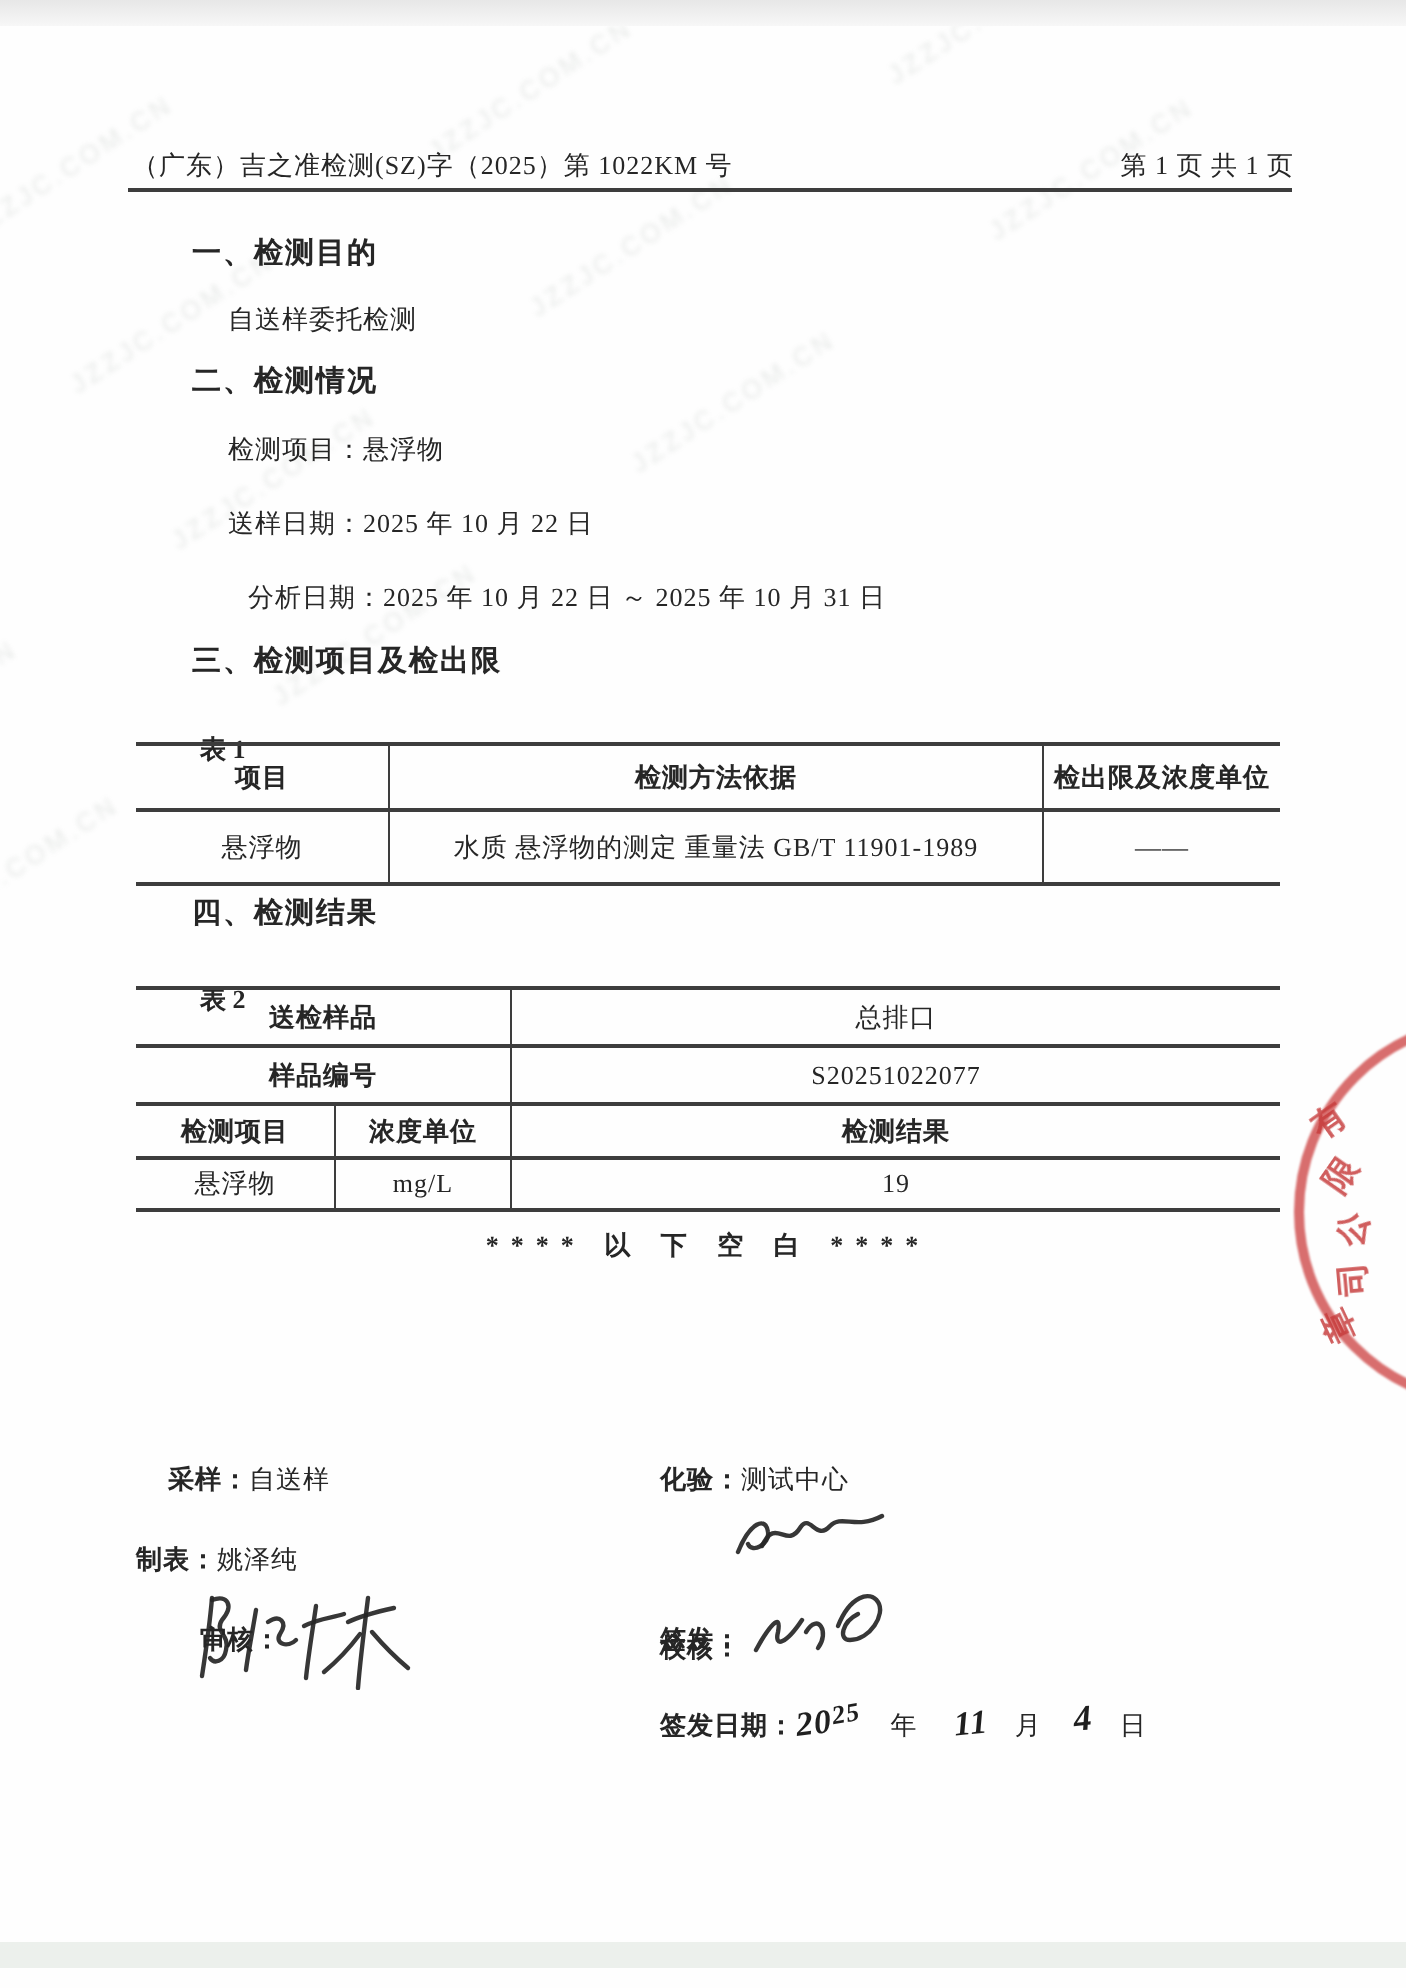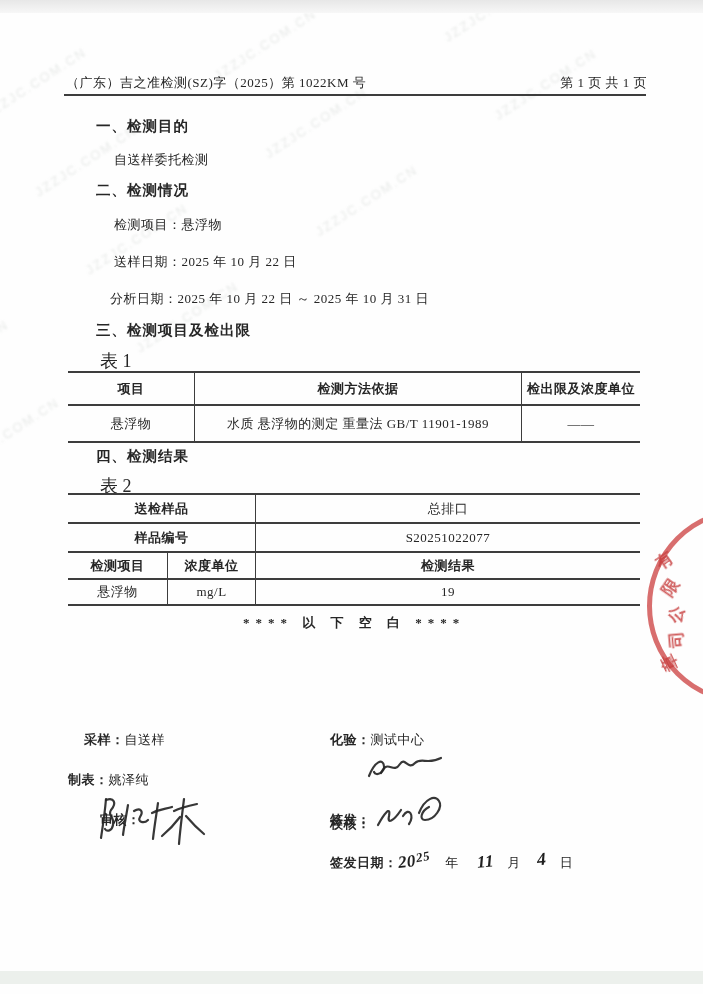--- a/index.html
+++ b/index.html
@@ -4,21 +4,21 @@
 <style>
   html,body{margin:0;padding:0;background:#fff;}
   .page{
     position:relative;width:703px;height:994px;background:#fefefe;
     font-family:"Liberation Serif","DejaVu Serif",serif;
     color:#262626;overflow:hidden;
   }
   .abs{position:absolute;}
   .txt{font-size:13px;letter-spacing:.5px;white-space:nowrap;}
   .sec-title{font-size:14.5px;font-weight:bold;letter-spacing:1px;margin-left:12px;}
-  .tbl-label{font-size:18px;font-weight:normal;}
+  .tbl-label{font-size:13px;font-weight:bold;margin-top:17px;}
   .lbl{font-weight:bold;}
   
   .band-top{left:0;top:0;width:703px;height:13px;background:linear-gradient(#e7e7e7,#f7f7f7);}
   .band-bottom{left:0;top:971px;width:703px;height:13px;background:#ecf0ec;}
   
   .hdr-rule{left:64px;top:94px;width:582px;height:2px;background:#3d3d3d;}
   
   #wm{position:absolute;left:-320px;top:-260px;width:1560px;height:1700px;
       transform:rotate(-33deg);display:flex;flex-wrap:wrap;
       gap:78px 95px;align-content:flex-start;opacity:.55;pointer-events:none;}
@@ -99,21 +99,21 @@
   <div class="abs txt" style="left:66px;top:74px;">（广东）吉之准检测(SZ)字（2025）第 1022KM 号</div>
   <div class="abs txt" style="right:56px;top:74px;">第 1 页 共 1 页</div>
   <div class="abs hdr-rule"></div>
 
   <div class="abs sec-title" style="left:84px;top:117px;">一、检测目的</div>
   <div class="abs txt" style="left:114px;top:151px;">自送样委托检测</div>
 
   <div class="abs sec-title" style="left:84px;top:181px;">二、检测情况</div>
   <div class="abs txt" style="left:114px;top:216px;">检测项目：悬浮物</div>
   <div class="abs txt" style="left:114px;top:253px;">送样日期：2025 年 10 月 22 日</div>
-  <div class="abs txt" style="left:110px;top:290px;text-align:right;">分析日期：2025 年 10 月 22 日 ～ 2025 年 10 月 31 日</div>
+  <div class="abs txt" style="left:124px;top:290px;text-align:right;">分析日期：2025 年 10 月 22 日 ～ 2025 年 10 月 31 日</div>
 
   <div class="abs sec-title" style="left:84px;top:321px;">三、检测项目及检出限</div>
   <div class="abs tbl-label" style="left:100px;top:349px;">表 1</div>
 
   <div class="abs rtable" style="left:68px;top:371px;width:572px;">
     <div class="trow" style="height:33px;">
       <div class="tcell hd div" style="width:127px;">项目</div>
       <div class="tcell hd div" style="width:327px;">检测方法依据</div>
       <div class="tcell hd" style="width:118px;">检出限及浓度单位</div>
     </div>

